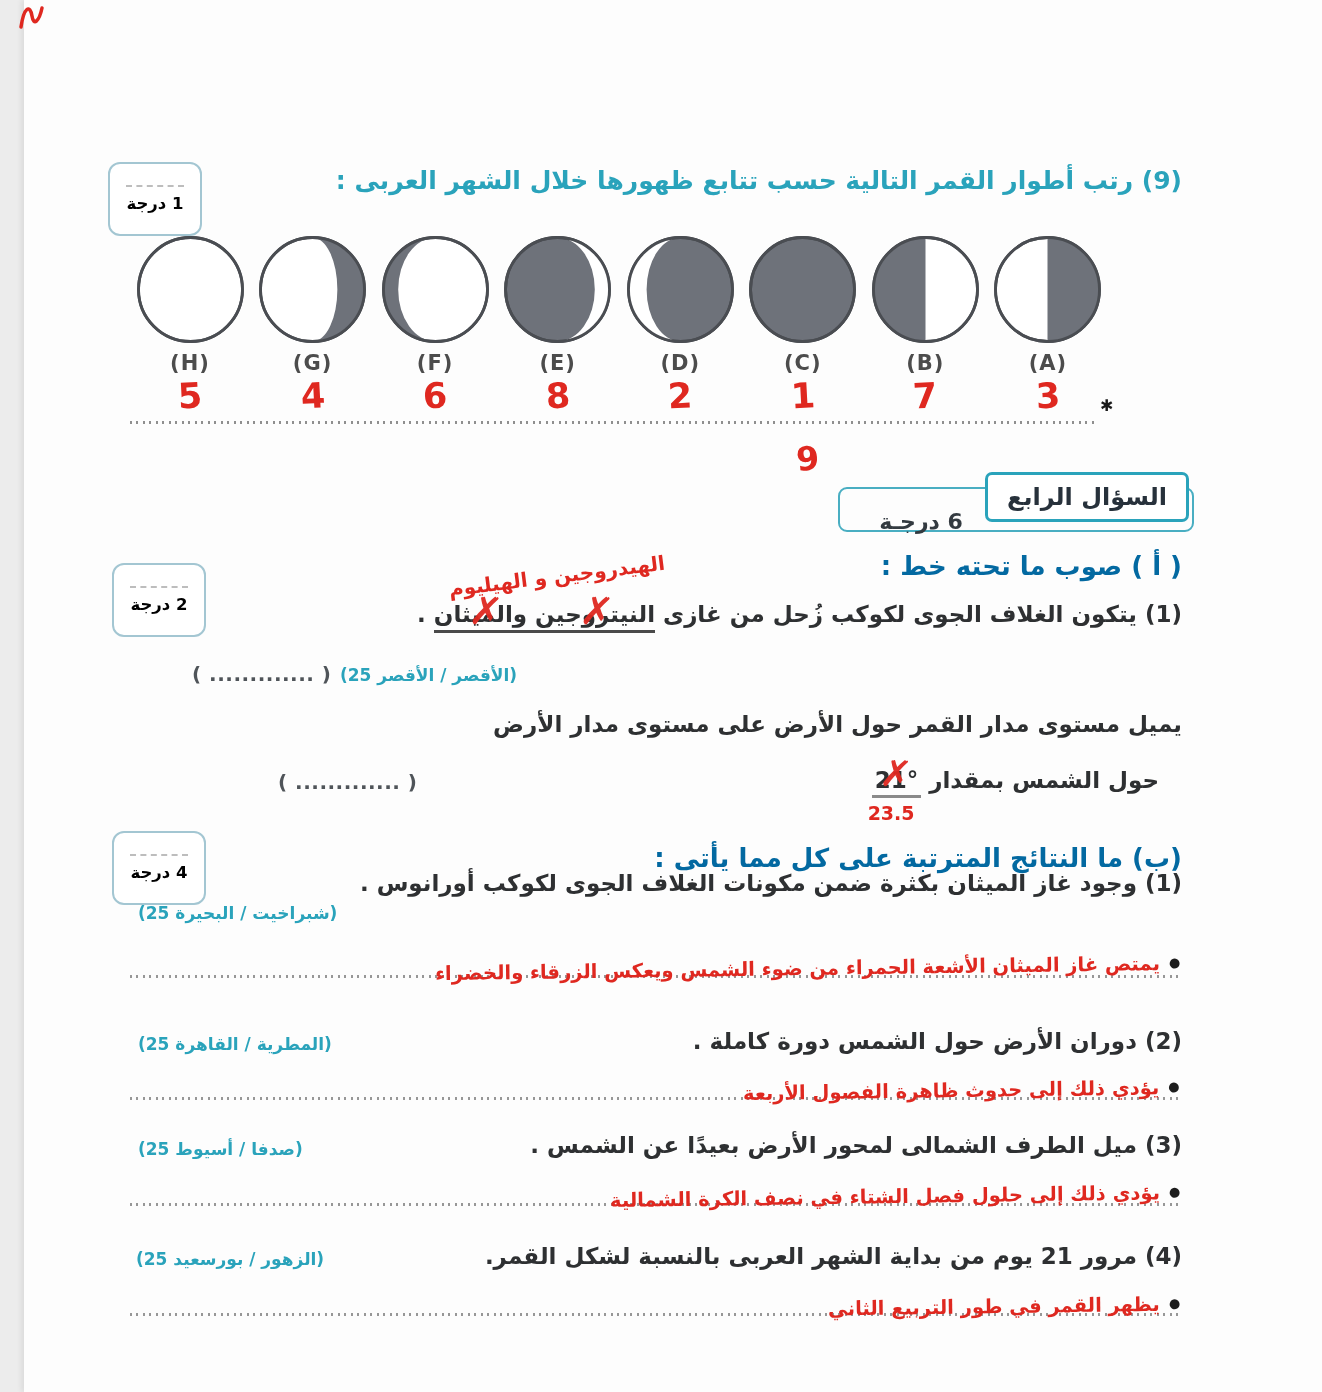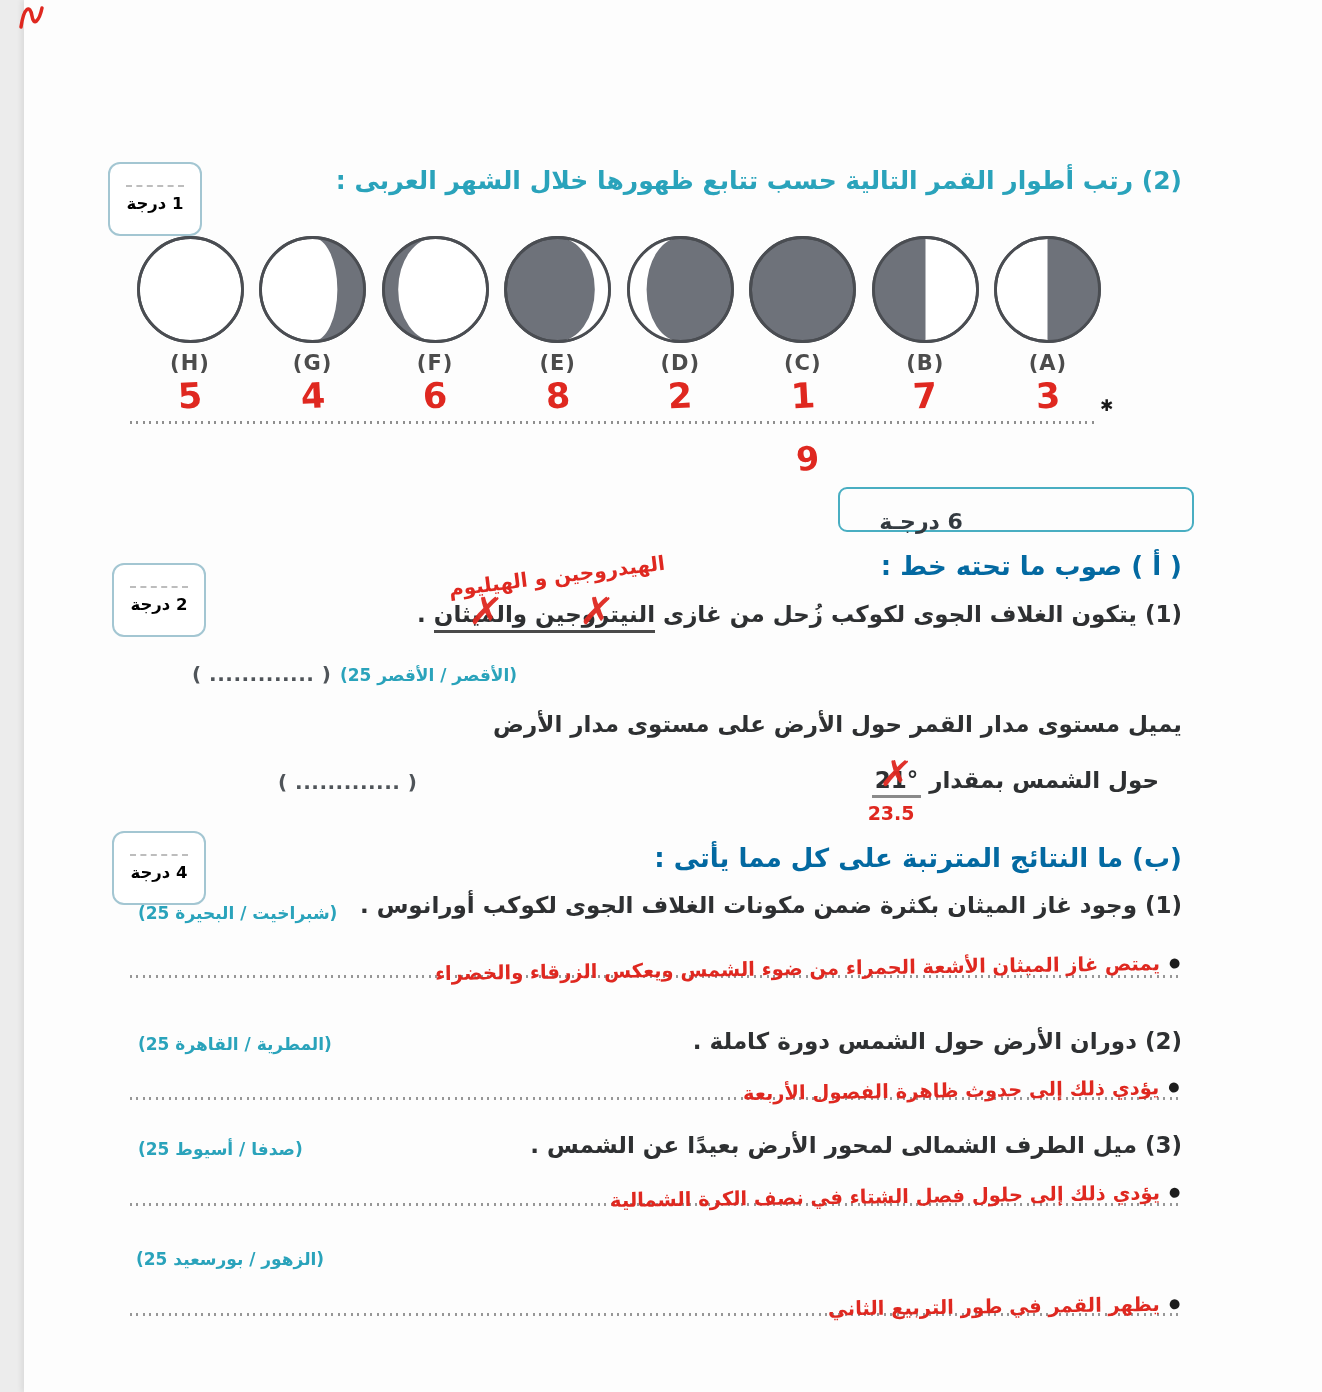--- a/index.html
+++ b/index.html
@@ -70,21 +70,21 @@
     <svg width="44" height="34" viewBox="0 0 44 34">
       <path d="M7 27 C10 7, 16 4, 18 16 C19.5 26, 25 22, 28 8" stroke="#df2820" stroke-width="3.5" fill="none" stroke-linecap="round"></path>
     </svg>
   </div>
 
   <div class="scorebox" style="left:108px;top:162px;">
     <div class="dash"></div>
     <div class="lbl">1 درجة</div>
   </div>
 
-  <div class="q2-title">(2) رتب أطوار القمر التالية حسب تتابع ظهورها خلال الشهر العربى :</div>
+  <div class="q2-title">(9) رتب أطوار القمر التالية حسب تتابع ظهورها خلال الشهر العربى :</div>
 
   <div class="moons" dir="ltr">
     <div class="moon-cell">
       <div class="moon-disc">
           <svg viewBox="0 0 100 100">
             <circle cx="50" cy="50" r="46" fill="#ffffff" stroke="#4a4d52" stroke-width="2.5"></circle>
             <circle cx="50" cy="50" r="46" fill="none" stroke="#4a4d52" stroke-width="2.5"></circle>
           </svg>
         </div>
       <div class="moon-label">(H)</div>
@@ -166,20 +166,21 @@
         </div>
       <div class="moon-label">(A)</div>
       <div class="moon-ans">3</div>
     </div>
   </div>
   <div class="dotline" id="dotline1"></div>
   <div class="aster">✱</div>
 
   <div class="q4outer">
     <div class="q4marks">6 درجـة</div>
+    <div class="q4title">السؤال الرابع</div>
   </div>
 
   <div class="sec-title" style="top:551px;">( أ ) صوب ما تحته خط :</div>
   <div class="scorebox" style="left:112px;top:563px;">
     <div class="dash"></div>
     <div class="lbl">2 درجة</div>
   </div>
 
   <div class="corr1">الهيدروجين و الهيليوم</div>
 
@@ -207,39 +208,40 @@
     </span>
   </div>
   <div class="parens" style="left:278px;top:770px;">( ............. )</div>
 
   <div class="sec-title" style="top:843px;">(ب) ما النتائج المترتبة على كل مما يأتى :</div>
   <div class="scorebox" style="left:112px;top:831px;">
     <div class="dash"></div>
     <div class="lbl">4 درجة</div>
   </div>
 
-  <div class="qline" style="top:892px;">(1) وجود غاز الميثان بكثرة ضمن مكونات الغلاف الجوى لكوكب أورانوس .</div>
+  <div class="qline" style="top:870px;">(1) وجود غاز الميثان بكثرة ضمن مكونات الغلاف الجوى لكوكب أورانوس .</div>
   <div class="src" style="left:138px;top:903px;">(شبراخيت / البحيرة 25)</div>
   <div class="ansrow" style="top:944px;">
     <span class="dots"></span>
     <span class="red-ans"><i class="bullet">●</i><span>يمتص غاز الميثان الأشعة الحمراء من ضوء الشمس ويعكس الزرقاء والخضراء</span></span>
   </div>
 
   <div class="qline" style="top:1028px;">(2) دوران الأرض حول الشمس دورة كاملة .</div>
   <div class="src" style="left:138px;top:1034px;">(المطرية / القاهرة 25)</div>
   <div class="ansrow" style="top:1066px;">
     <span class="dots"></span>
     <span class="red-ans"><i class="bullet">●</i><span>يؤدي ذلك إلى حدوث ظاهرة الفصول الأربعة</span></span>
   </div>
 
   <div class="qline" style="top:1132px;">(3) ميل الطرف الشمالى لمحور الأرض بعيدًا عن الشمس .</div>
   <div class="src" style="left:138px;top:1139px;">(صدفا / أسيوط 25)</div>
   <div class="ansrow" style="top:1172px;">
     <span class="dots"></span>
     <span class="red-ans"><i class="bullet">●</i><span>يؤدي ذلك إلى حلول فصل الشتاء في نصف الكرة الشمالية</span></span>
   </div>
 
+  <div class="qline" style="top:1243px;">(4) مرور 21 يوم من بداية الشهر العربى بالنسبة لشكل القمر.</div>
   <div class="src" style="left:136px;top:1249px;">(الزهور / بورسعيد 25)</div>
   <div class="ansrow" style="top:1282px;">
     <span class="dots"></span>
     <span class="red-ans"><i class="bullet">●</i><span>يظهر القمر في طور التربيع الثاني</span></span>
   </div>
 </div>
 
 </body></html>

